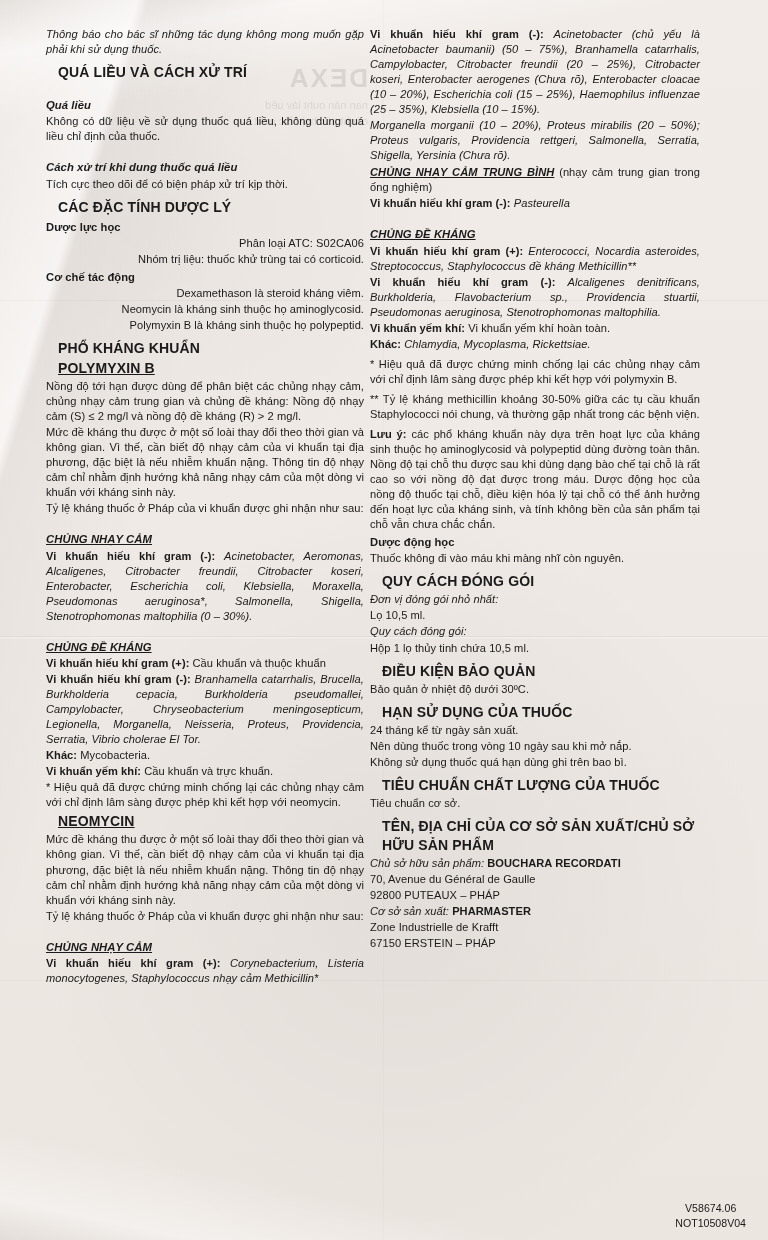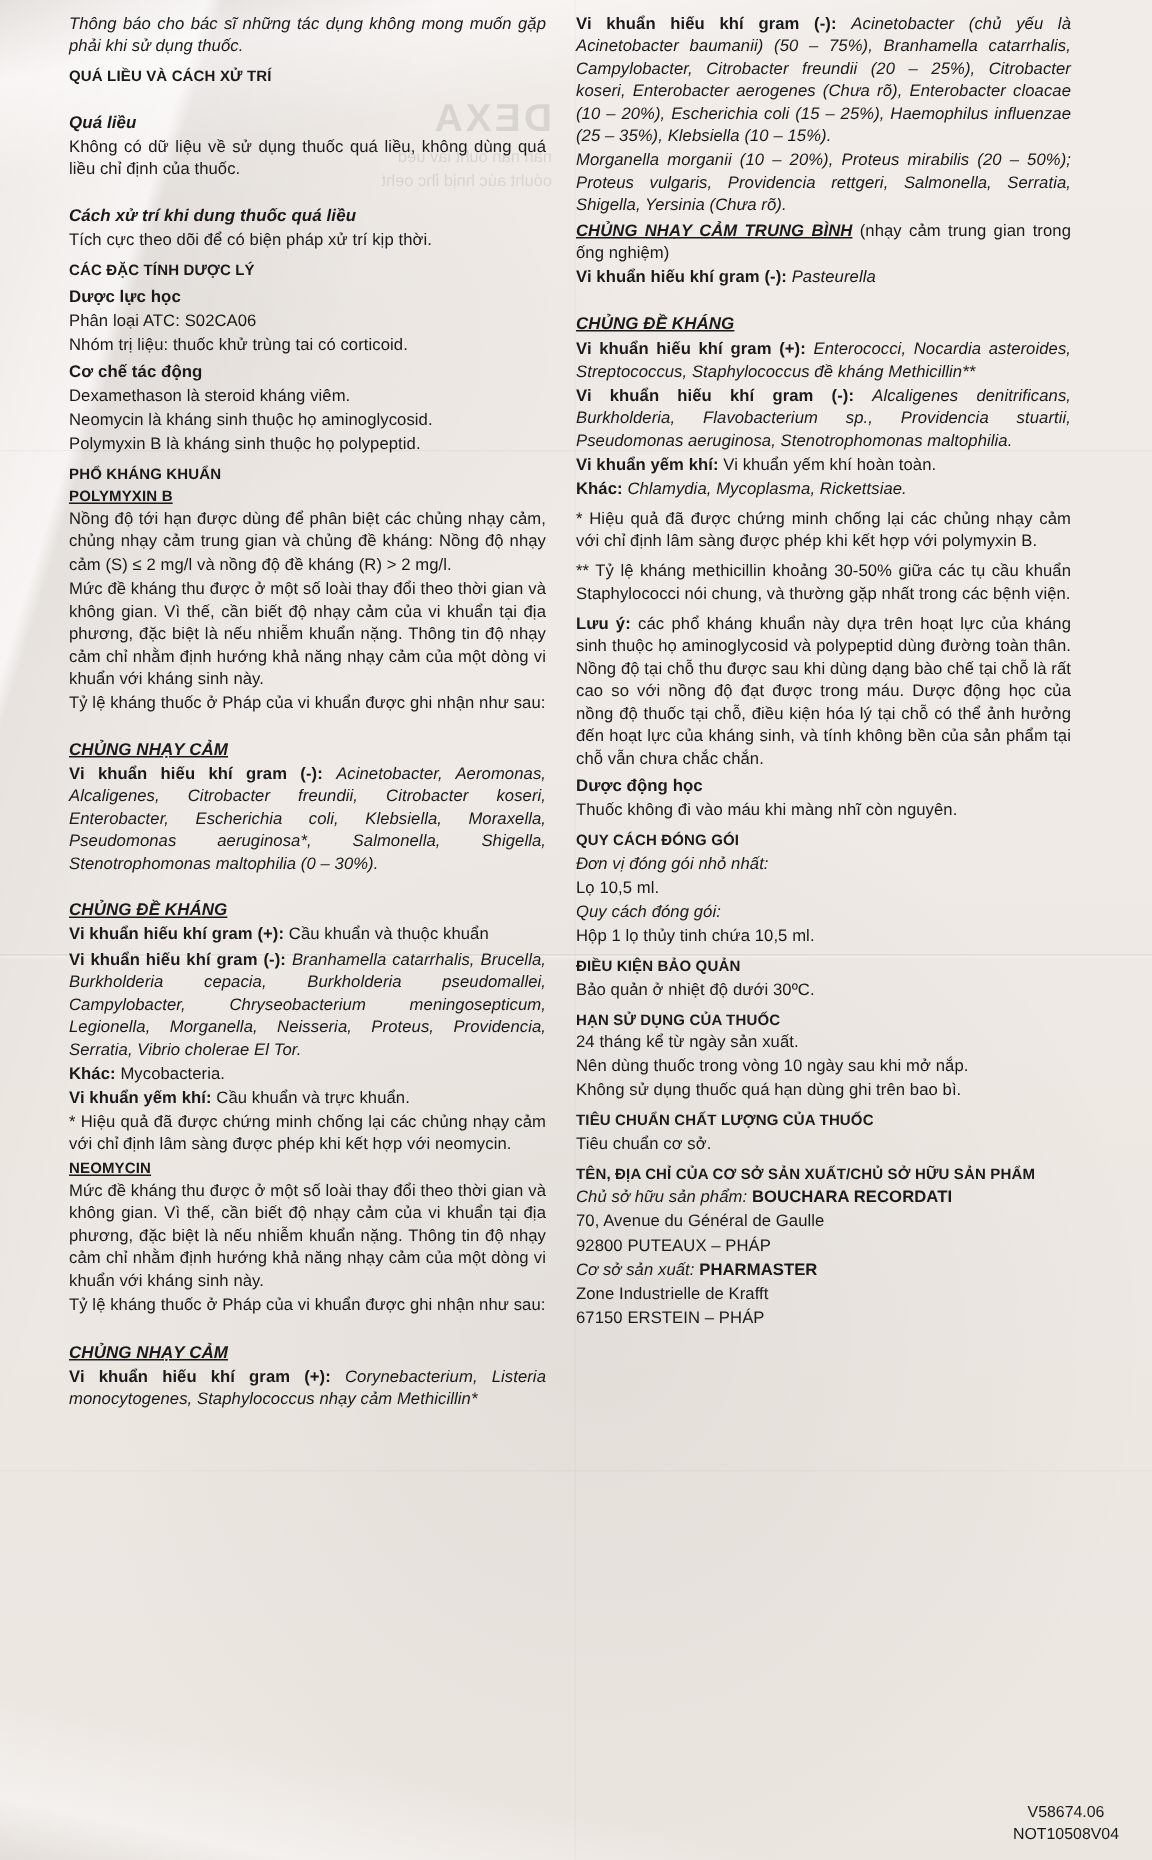--- a/index.html
+++ b/index.html
@@ -51,55 +51,55 @@
     font-family: "Liberation Sans", sans-serif;
   }
   .bleed .bcol { position: absolute; width: 330px; }
   .bleed .b2 { left: 400px; top: 60px; }
   .bleed .btitle { font-size: 26px; font-weight: bold; letter-spacing: 2px; }
 
   .content {
     position: absolute;
     inset: 0;
     display: flex;
-    gap: 20px;
-    padding: 8px 22px 10px 46px;
+    gap: 6px;
+    padding: 26px 22px 10px 46px;
     box-sizing: border-box;
   }
   .col {
     width: 318px;
     font-size: 11.1px;
     line-height: 1.355;
     letter-spacing: .005em;
   }
   .col.right { width: 330px; }
 
   p { margin: 0 0 0.5px 0; }
   .it { font-style: italic; }
   .b { font-weight: bold; }
   .h1 {
     font-weight: bold;
-    font-size: 10px;
-    margin: 6px 0 1px 0;
+    font-size: 14px;
+    margin: 6px 0 1px 12px;
     letter-spacing: .01em;
   }
   .h2 {
     font-weight: bold;
     font-style: italic;
     font-size: 11.3px;
     margin: 16px 0 0 0;
   }
   .h3 {
     font-weight: bold;
     font-size: 11.2px;
     margin: 3px 0 0 0;
   }
   .u { text-decoration: underline; }
   .para { margin-top: 1px; text-align: justify; }
-  .para.nj { text-align: left; }
+  .para.nj { text-align: right; }
   .sp { margin-top: 5px; }
 
   .footer-code {
     position: absolute;
     right: 22px;
     bottom: 10px;
     text-align: center;
     font-size: 10.6px;
     line-height: 1.35;
   }

